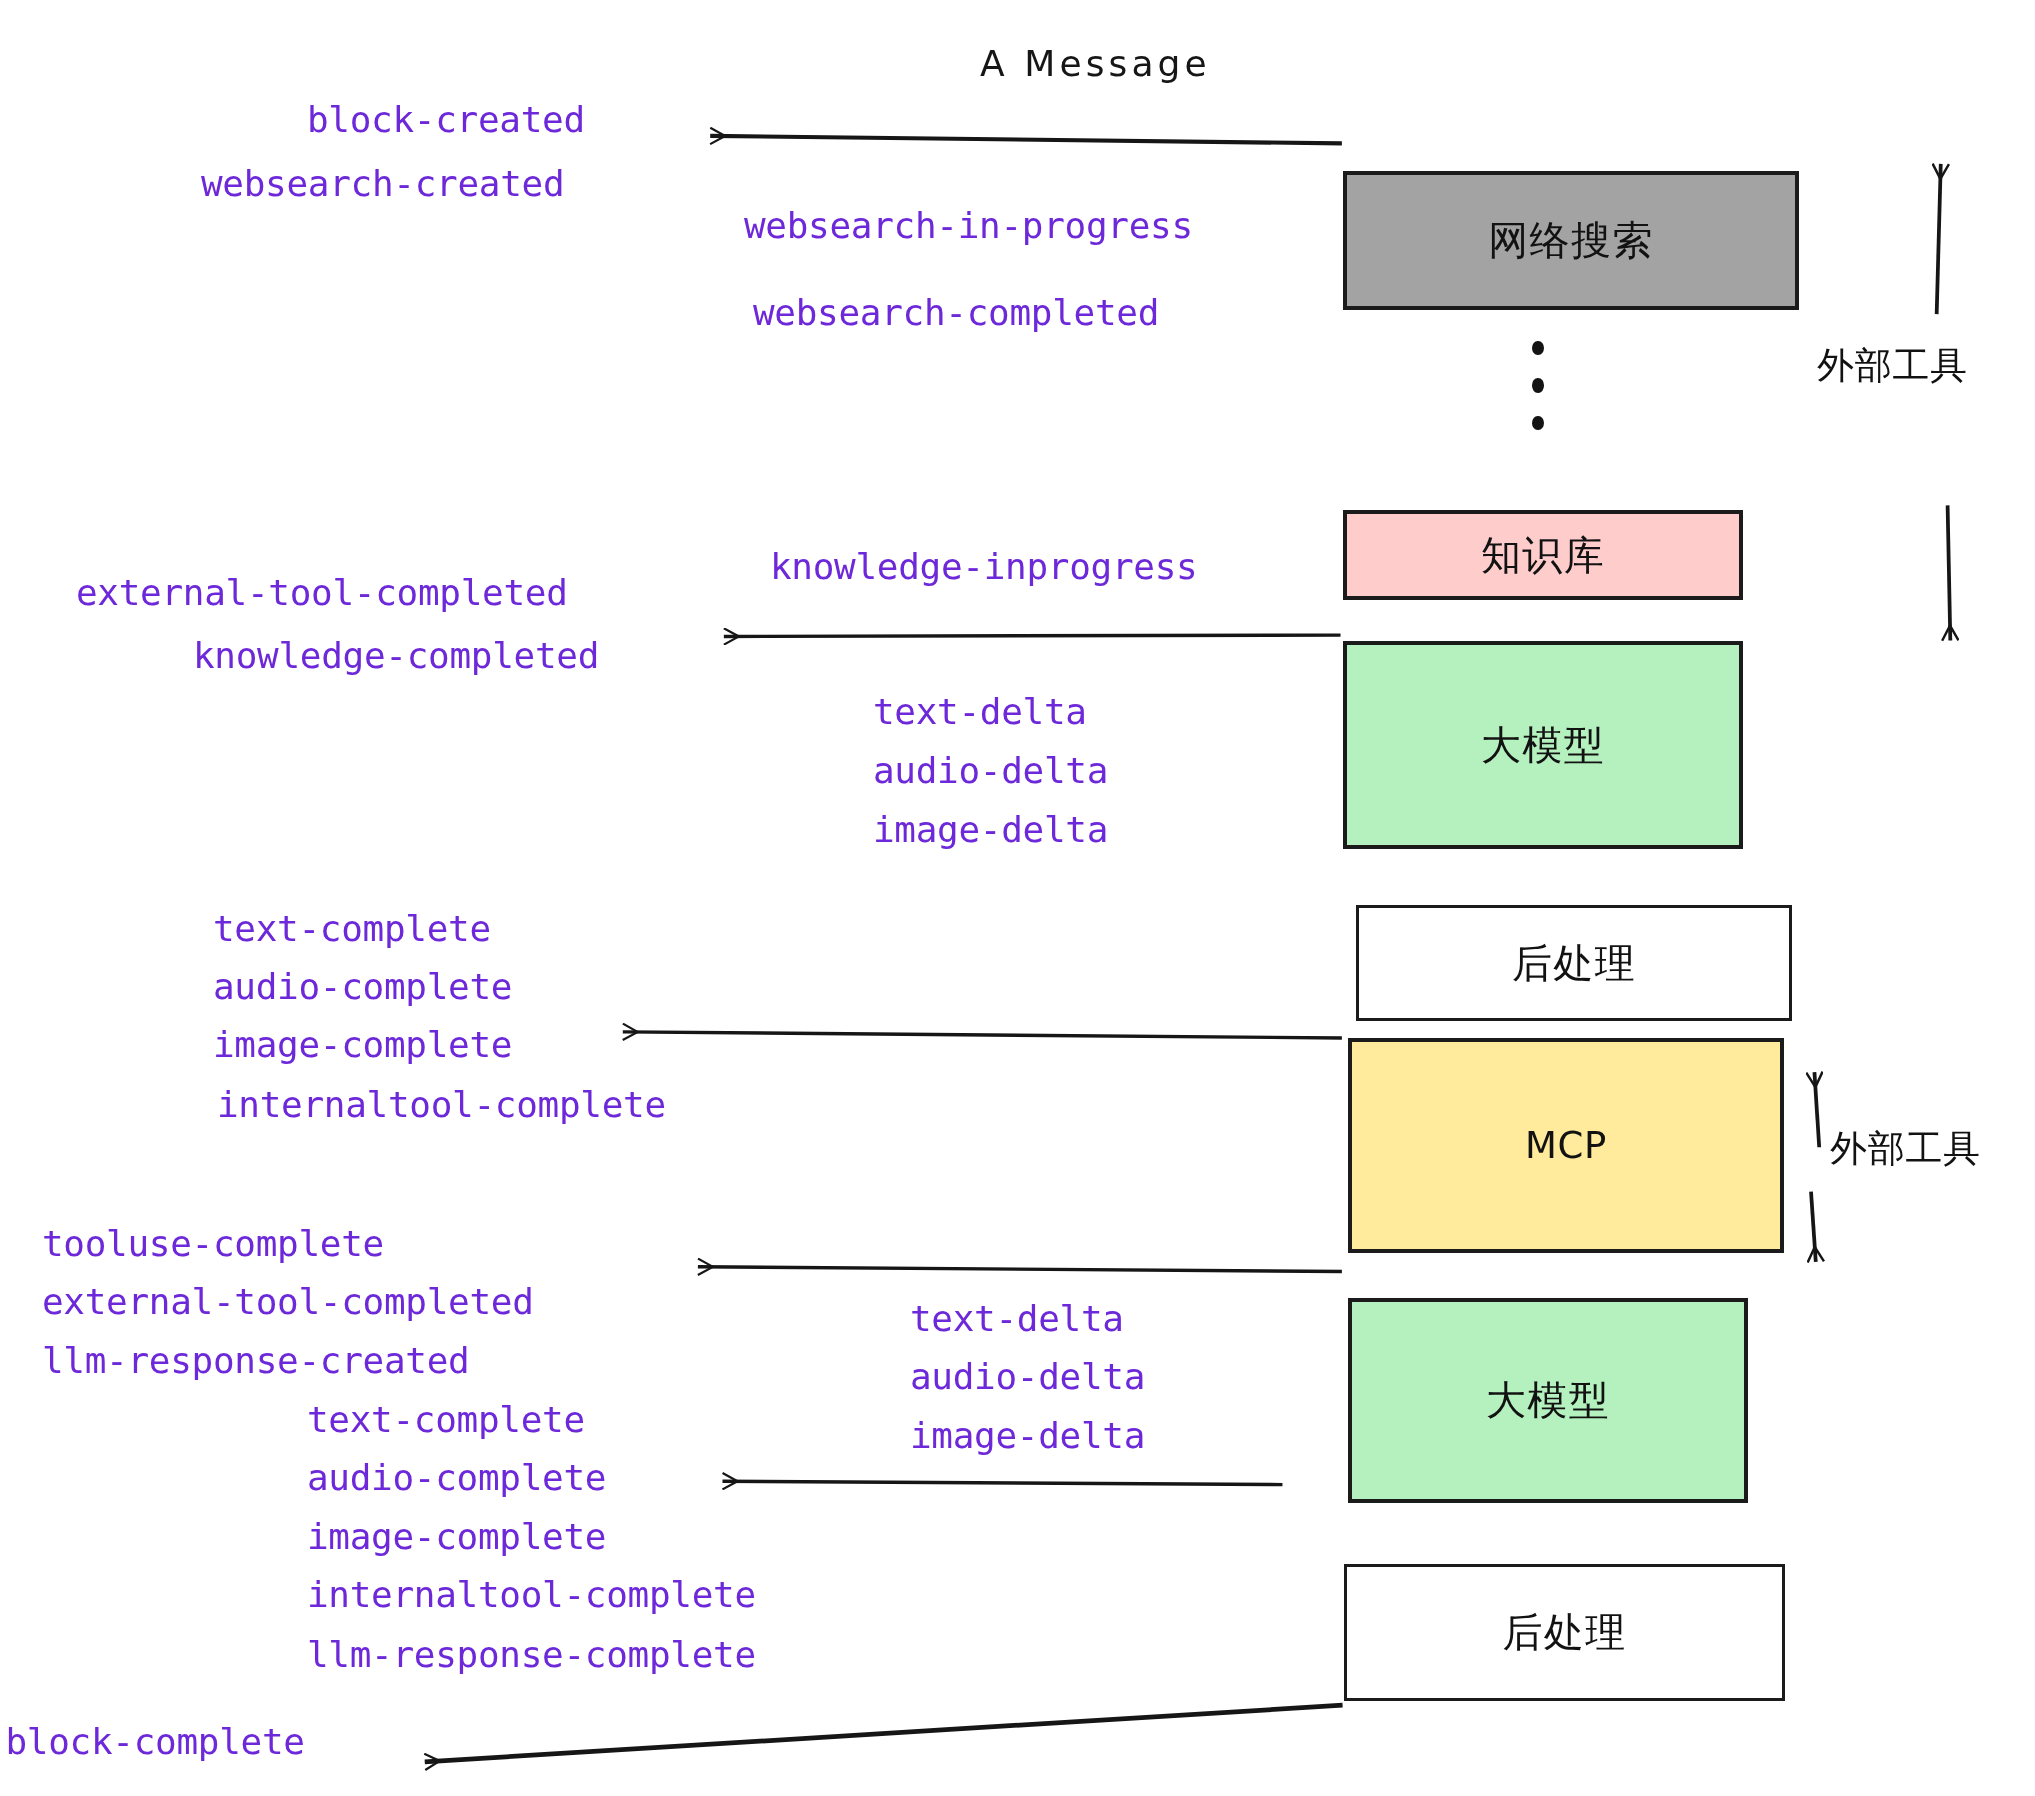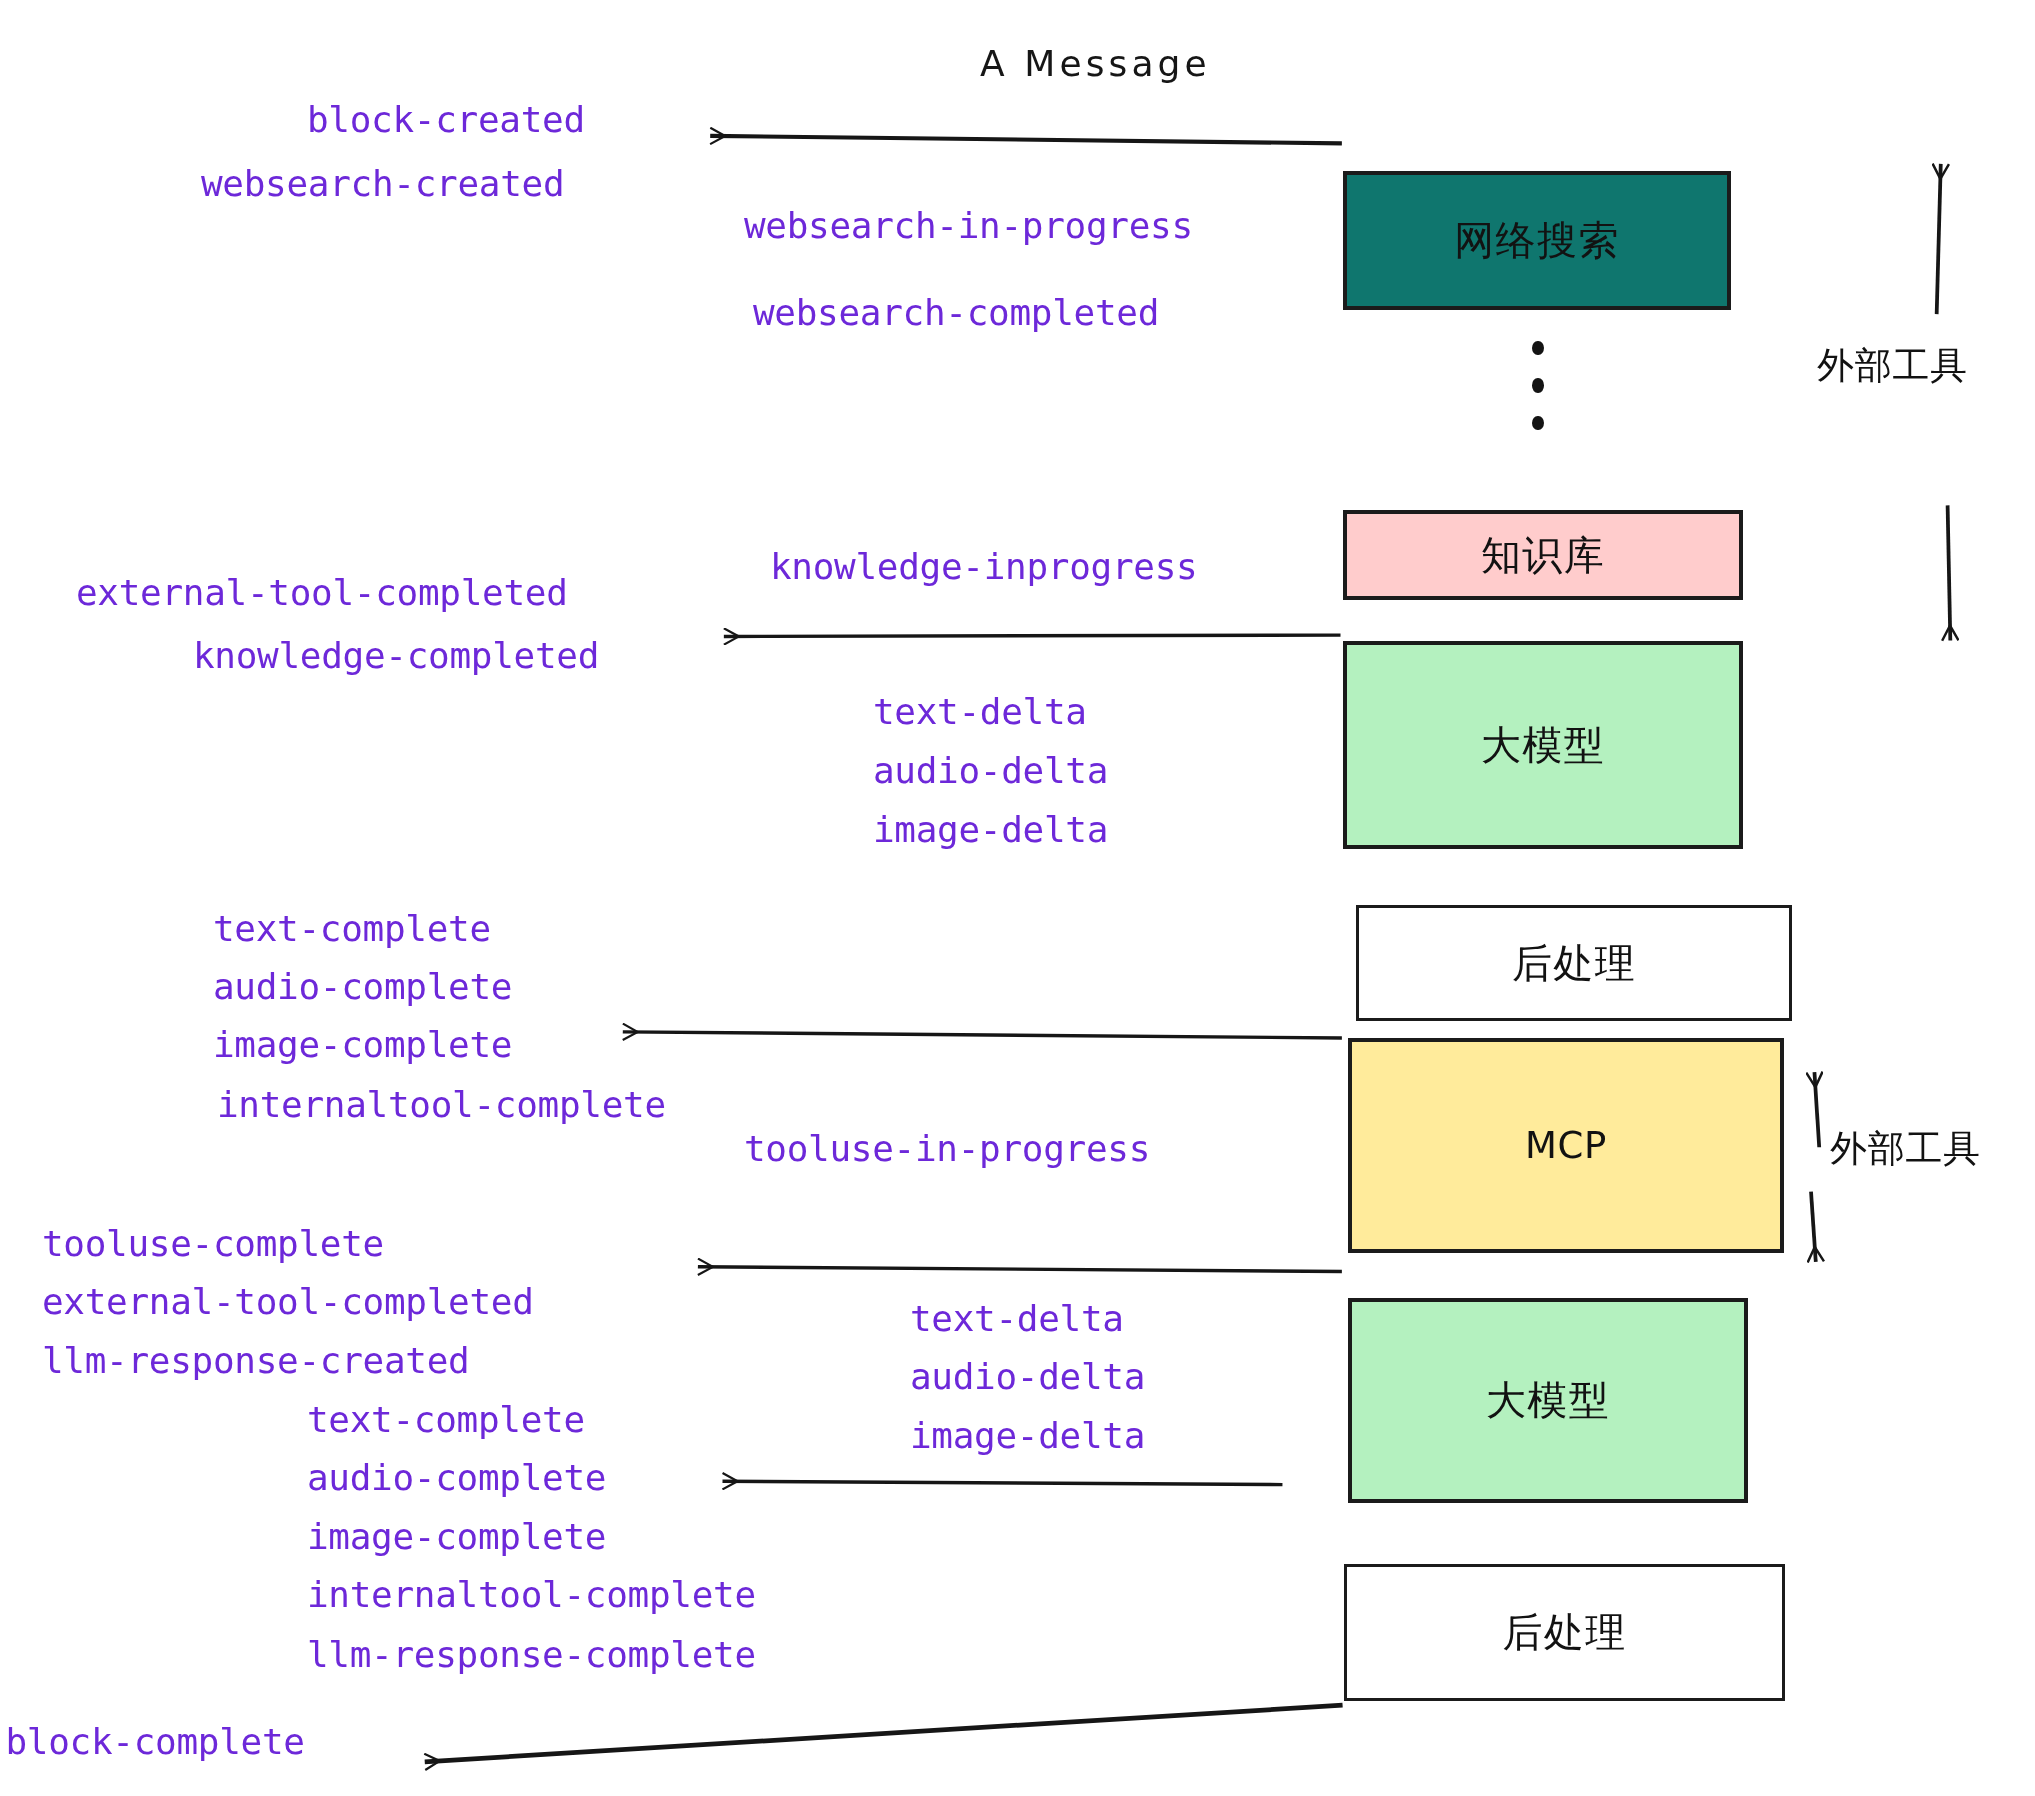--- a/index.html
+++ b/index.html
@@ -92,21 +92,21 @@
     pointer-events: none;
   }
 </style>
 </head>
 <body>
 
 <div id="stage">
 
   <div class="title" style="left:980px; top:6.8px;margin-top:36px;">A Message</div>
 
-  <div class="box" style="left:1343px; top:171px; width:388px; height:139px; background:#0f766e;">
+  <div class="box" style="left:1343px; top:171px; width:456px; height:139px; background:#a3a3a3;">
     <span class="box-label">网络搜索</span>
   </div>
 
   <div class="box" style="left:1343px; top:510px; width:400px; height:90px; background:#FFCCCC;">
     <span class="box-label">知识库</span>
   </div>
 
   <div class="box" style="left:1343px; top:641px; width:400px; height:208px; background:#B4F1BF;">
     <span class="box-label">大模型</span>
   </div>
@@ -154,21 +154,20 @@
   <div class="evt" style="left:307px;  top:1574px;">internaltool-complete</div>
   <div class="evt" style="left:307px;  top:1634px;">llm-response-complete</div>
   <div class="evt" style="left:5.5px;    top:1721px;">block-complete</div>
 
   <div class="evt" style="left:744px; top:205px;">websearch-in-progress</div>
   <div class="evt" style="left:753px; top:292px;">websearch-completed</div>
   <div class="evt" style="left:770px; top:546px;">knowledge-inprogress</div>
   <div class="evt" style="left:873px; top:691px;">text-delta</div>
   <div class="evt" style="left:873px; top:750px;">audio-delta</div>
   <div class="evt" style="left:873px; top:809px;">image-delta</div>
-  <div class="evt" style="left:744px; top:1128px;">tooluse-in-progress</div>
   <div class="evt" style="left:910px; top:1298px;">text-delta</div>
   <div class="evt" style="left:910px; top:1356px;">audio-delta</div>
   <div class="evt" style="left:910px; top:1415px;">image-delta</div>
 
   <svg id="wires" viewBox="0 0 2980 2630">
     <defs>
       <marker id="ah" markerWidth="26" markerHeight="26" refX="24" refY="13" orient="auto" markerUnits="userSpaceOnUse">
         <path d="M24,1 L2,13 L24,25" fill="none" stroke="#161616" stroke-width="3.2"></path>
       </marker>
       <marker id="ah-up" markerWidth="26" markerHeight="26" refX="24" refY="13" orient="auto" markerUnits="userSpaceOnUse">

